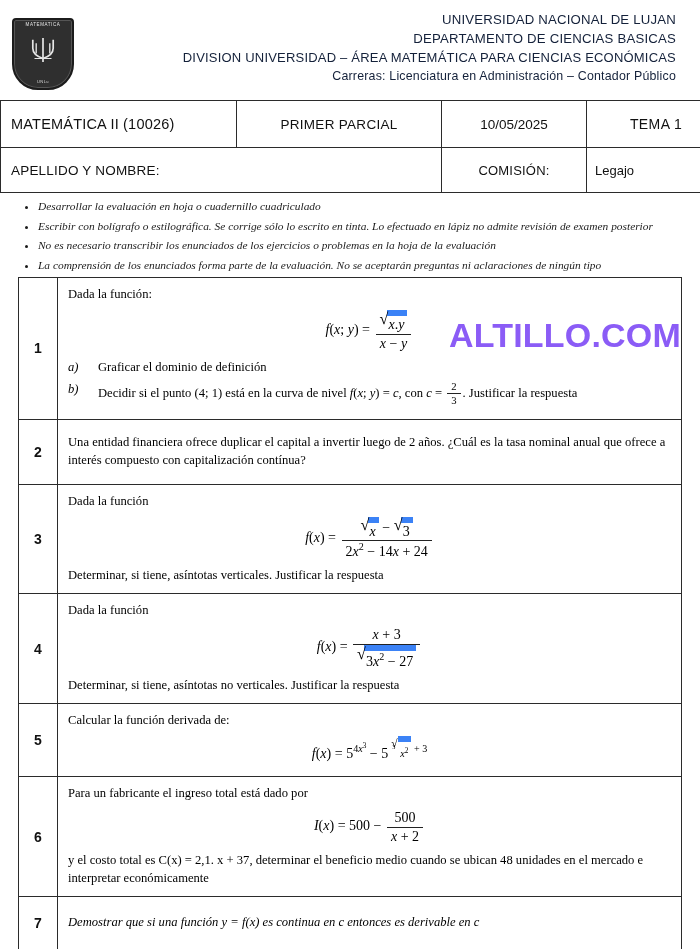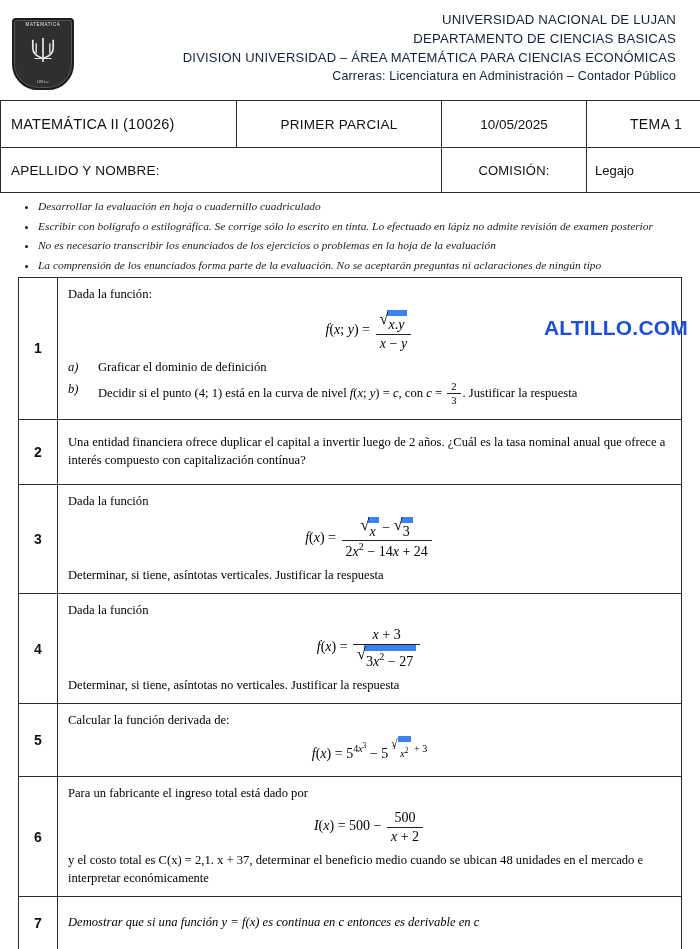--- a/index.html
+++ b/index.html
@@ -254,26 +254,26 @@
   .idx {
     font-size: 0.62em;
     position: relative;
     top: -0.45em;
     left: 4px;
   }
 
   
   .watermark {
     position: absolute;
-    right: 12px;
+    right: 19px;
     top: 316px;
     font-family: "Liberation Sans", sans-serif;
-    font-size: 21px;
+    font-size: 34px;
     font-weight: bold;
-    color: #1d4ed8;
+    color: #8b5cf6;
     letter-spacing: 0.2px;
     z-index: 5;
   }
 </style>
 </head>
 <body>
 
 <div class="page">
 
   <div class="header">

